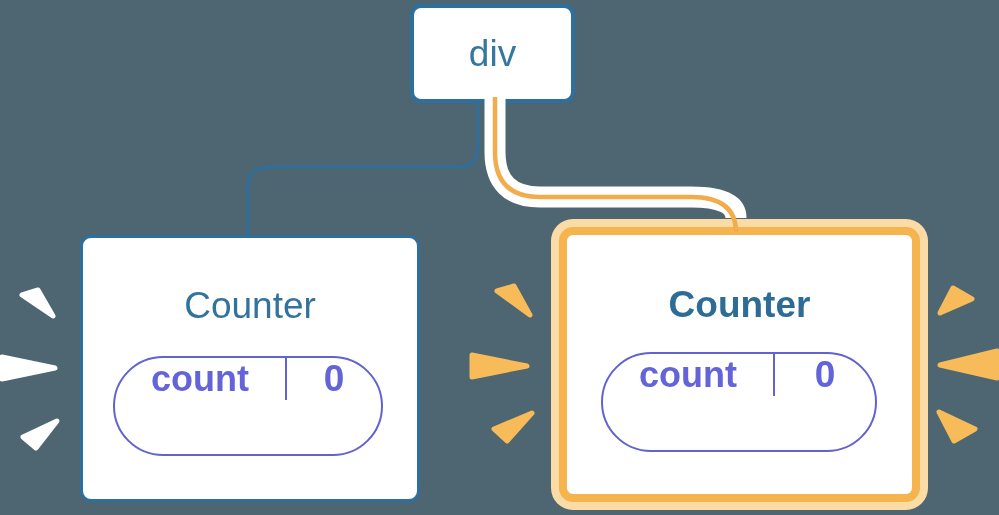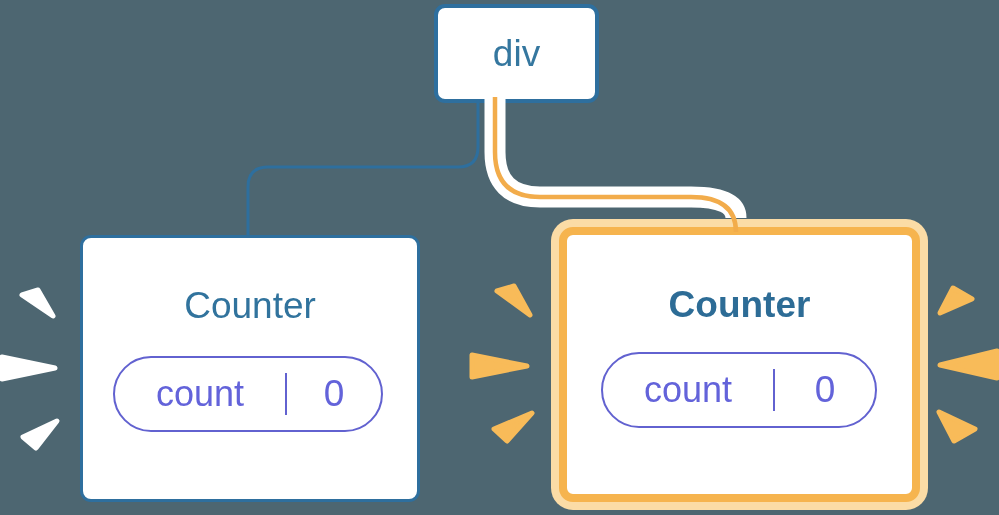--- a/index.html
+++ b/index.html
@@ -5,21 +5,21 @@
   html,body{margin:0;padding:0;background:#4D6671;}
   .stage{
     position:relative;width:999px;height:515px;overflow:hidden;
     background:#4D6671;
     font-family:"Liberation Sans", sans-serif;
   }
   .layer{position:absolute;left:0;top:0;width:999px;height:515px;pointer-events:none;}
 
   
   .node-root{
-    position:absolute;left:434px;top:4px;width:165px;height:99px;
+    position:absolute;left:410px;top:4px;width:165px;height:99px;
     box-sizing:border-box;background:#ffffff;border:4px solid #2E6F9E;
     border-radius:11px;display:flex;align-items:center;justify-content:center;
     z-index:2;
   }
   .node-root .lbl{color:#35779F;font-size:37px;line-height:1;}
 
   
   .card-left{
     position:absolute;left:80px;top:235px;width:340px;height:267px;
     box-sizing:border-box;background:#ffffff;border:3px solid #2E6F9E;
@@ -38,23 +38,23 @@
     box-shadow:0 0 0 8px #FBDCA6;border-radius:14px;z-index:2;
   }
   .card-right .title{
     position:absolute;left:0;top:48px;width:100%;height:44px;line-height:44px;
     text-align:center;color:#2D6C96;font-size:37px;font-weight:700;
   }
   .card-right .pill{left:34px;top:117px;width:276px;}
 
   
   .pill{
-    position:absolute;height:76px;box-sizing:border-box;
+    position:absolute;height:100px;box-sizing:border-box;
     border:2.5px solid #6262D0;border-radius:50px;background:#ffffff;
-    display:flex;align-items:center;
+    display:flex;align-items:flex-start;font-weight:bold;
   }
   .pill-key{
     width:172px;box-sizing:border-box;border-right:2.5px solid #6262D0;
     display:flex;align-items:center;justify-content:center;
     color:#6363DA;font-size:36px;
   }
   .pill-val{
     flex:1;display:flex;align-items:center;justify-content:center;
     color:#6363DA;font-size:37px;
   }

